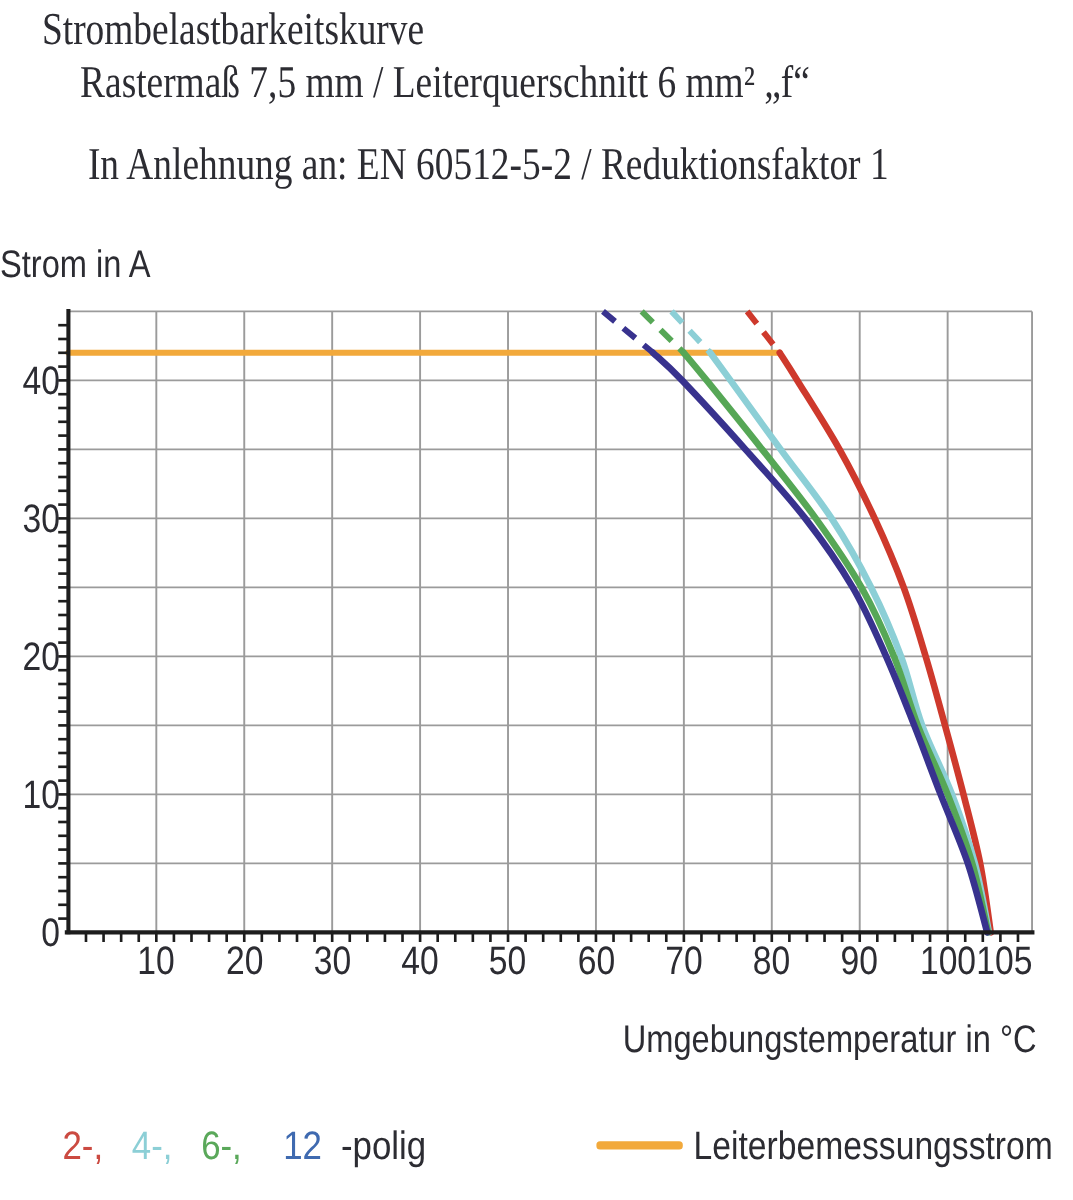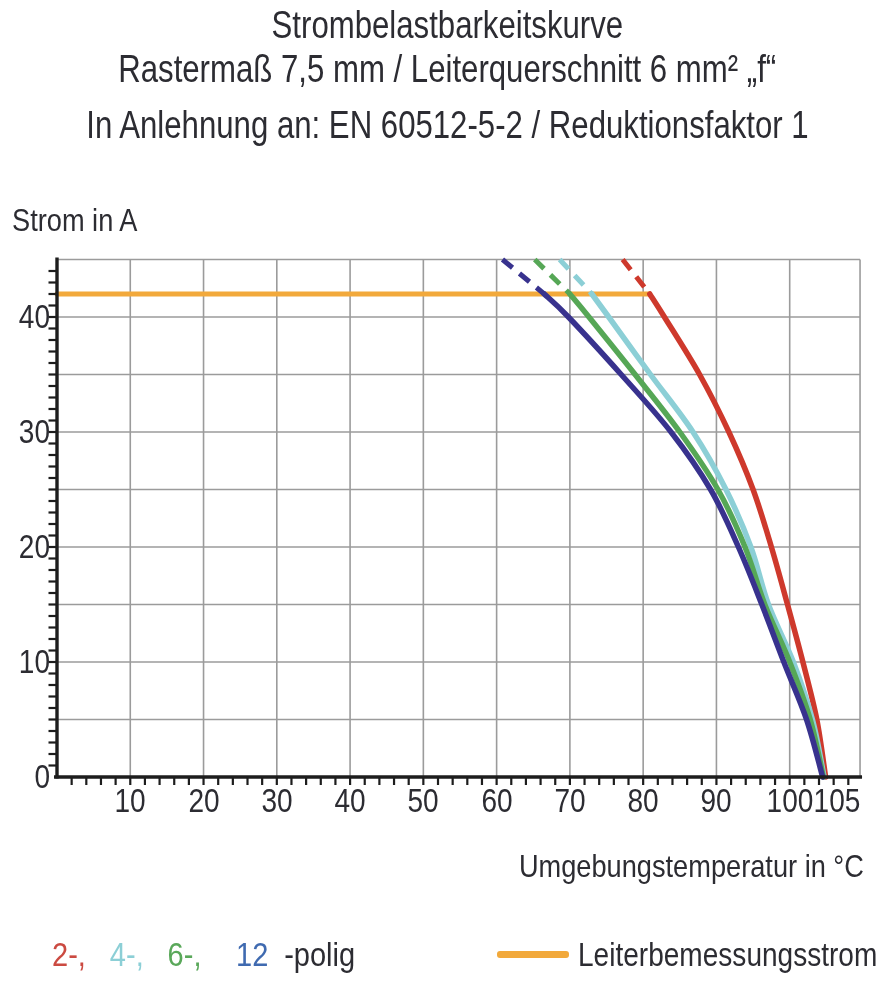--- a/index.html
+++ b/index.html
@@ -1,24 +1,24 @@
 <!DOCTYPE html>
 <html><head>
 <meta charset="utf-8">
 <style>
   html,body{margin:0;padding:0;background:#fff;}
   body{width:894px;height:1000px;position:relative;overflow:hidden;
        font-family:"Liberation Sans","DejaVu Sans",sans-serif;color:var(--text,#2c2c32);}
   .abs{position:absolute;}
-  .titleline{left:0;right:0;text-align:center;font-size:38px;line-height:50px;white-space:nowrap;}
+  .titleline{left:0;right:0;font-size:38px;line-height:50px;white-space:nowrap;font-family:Liberation Serif, serif;}
   .titleline > span{display:inline-block;transform:scaleX(0.82);transform-origin:50% 50%;}
   #chart-svg{position:absolute;left:0;top:0;}
   .axis-label{font-size:32px;white-space:nowrap;}
   .axis-label > span{display:inline-block;transform:scaleX(0.85);}
-  #y-axis-label{left:12px;top:202px;}
+  #y-axis-label{left:0;top:202px;}
   #y-axis-label > span{transform-origin:0 50%;}
   #x-axis-label{right:30px;top:848px;text-align:right;}
   #x-axis-label > span{transform-origin:100% 50%;}
   .xtick{position:absolute;top:782px;font-size:33px;white-space:nowrap;
          transform:translateX(-50%) scaleX(0.85);}
   .ytick{position:absolute;width:50px;text-align:right;font-size:33px;line-height:38px;
          transform:scaleX(0.85);transform-origin:100% 50%;}
   #legend-poles{left:52px;top:936px;font-size:33px;white-space:nowrap;
                 transform:scaleX(0.88);transform-origin:0 50%;}
   #legend-poles .pole{margin-right:18px;}
@@ -26,21 +26,21 @@
   #legend-poles .pole:last-of-type{margin-right:0;}
   #ref-swatch{left:497px;top:951px;width:72px;height:7px;border-radius:3px;}
   #ref-label{left:578px;top:936px;font-size:33px;white-space:nowrap;}
   #ref-label > span{display:inline-block;transform:scaleX(0.85);transform-origin:0 50%;}
 </style>
 </head>
 <body style="--text: #2c2c32; background: rgb(255, 255, 255);">
 
 <div class="abs titleline" style="top:0"><span>Strombelastbarkeitskurve</span></div>
 <div class="abs titleline" style="top:44px"><span>Rastermaß 7,5 mm / Leiterquerschnitt 6 mm² „f“</span></div>
-<div class="abs titleline" style="top:100px"><span>In Anlehnung an: EN 60512-5-2 / Reduktionsfaktor 1</span></div>
+<div class="abs titleline" style="top:112px"><span>In Anlehnung an: EN 60512-5-2 / Reduktionsfaktor 1</span></div>
 
 <div class="abs axis-label" id="y-axis-label"><span>Strom in A</span></div>
 
 <svg id="chart-svg" width="894" height="1000" viewBox="0 0 894 1000">
     <line x1="57" y1="719.5" x2="860.0391999999999" y2="719.5" stroke="#9b9b9b" stroke-width="1.6"></line>
     <line x1="57" y1="662" x2="860.0391999999999" y2="662" stroke="#9b9b9b" stroke-width="1.6"></line>
     <line x1="57" y1="604.5" x2="860.0391999999999" y2="604.5" stroke="#9b9b9b" stroke-width="1.6"></line>
     <line x1="57" y1="547" x2="860.0391999999999" y2="547" stroke="#9b9b9b" stroke-width="1.6"></line>
     <line x1="57" y1="489.5" x2="860.0391999999999" y2="489.5" stroke="#9b9b9b" stroke-width="1.6"></line>
     <line x1="57" y1="432" x2="860.0391999999999" y2="432" stroke="#9b9b9b" stroke-width="1.6"></line>

